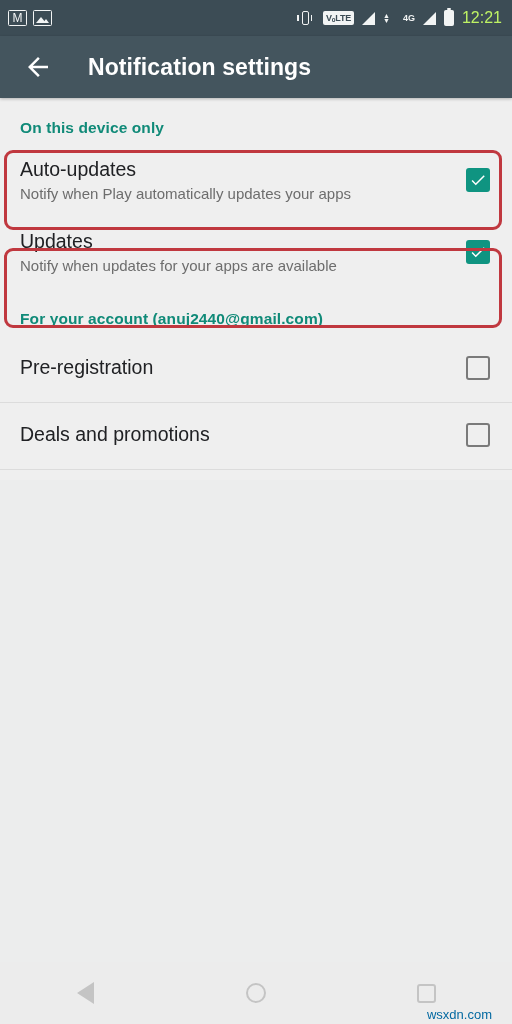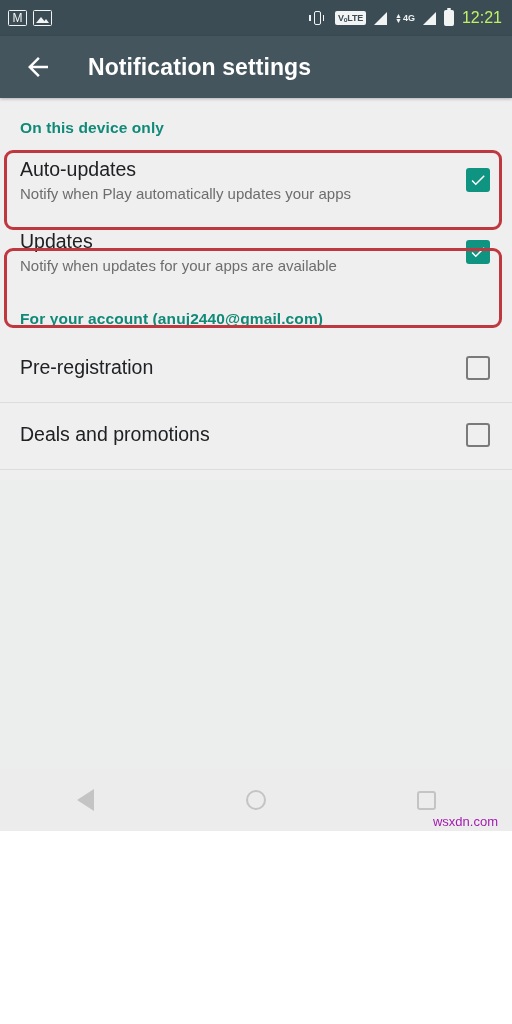--- a/index.html
+++ b/index.html
@@ -9,21 +9,21 @@
   }
   body {
     width: 512px;
     height: 1024px;
     font-family: "Liberation Sans", sans-serif;
     overflow: hidden;
     position: relative;
   }
   .phone {
     width: 512px;
-    height: 831px;
+    height: 1024px;
     position: relative;
     background: #eceded;
     display: flex;
     flex-direction: column;
   }
 
   
   .status-bar {
     height: 36px;
     background: #3c4c55;
@@ -126,21 +126,21 @@
     border-bottom: 13px solid #f2f4f4;
     display: inline-block;
   }
   .net-4g {
     color: #f2f4f4;
     font-size: 9px;
     font-weight: bold;
     line-height: 1;
     display: inline-flex;
     align-items: flex-start;
-    gap: 1px;
+    gap: 13px;
   }
   .net-4g .arrows {
     display: inline-flex;
     flex-direction: column;
     font-size: 7px;
     line-height: 5px;
     margin-top: -1px;
   }
   .battery {
     width: 10px; height: 16px;
@@ -302,23 +302,23 @@
     box-sizing: border-box;
   }
   .nav-recent {
     width: 19px; height: 19px;
     border: 2.4px solid #c4c4c4;
     border-radius: 3px;
     box-sizing: border-box;
   }
   .watermark {
     position: absolute;
-    right: 14px;
+    right: 20px;
     bottom: 2px;
-    color: #a21caf;
+    color: #0369a1;
     font-size: 13px;
     font-family: "Liberation Sans", sans-serif;
     z-index: 6;
   }
 </style>
 </head>
 <body>
 
 <div class="phone">
 

